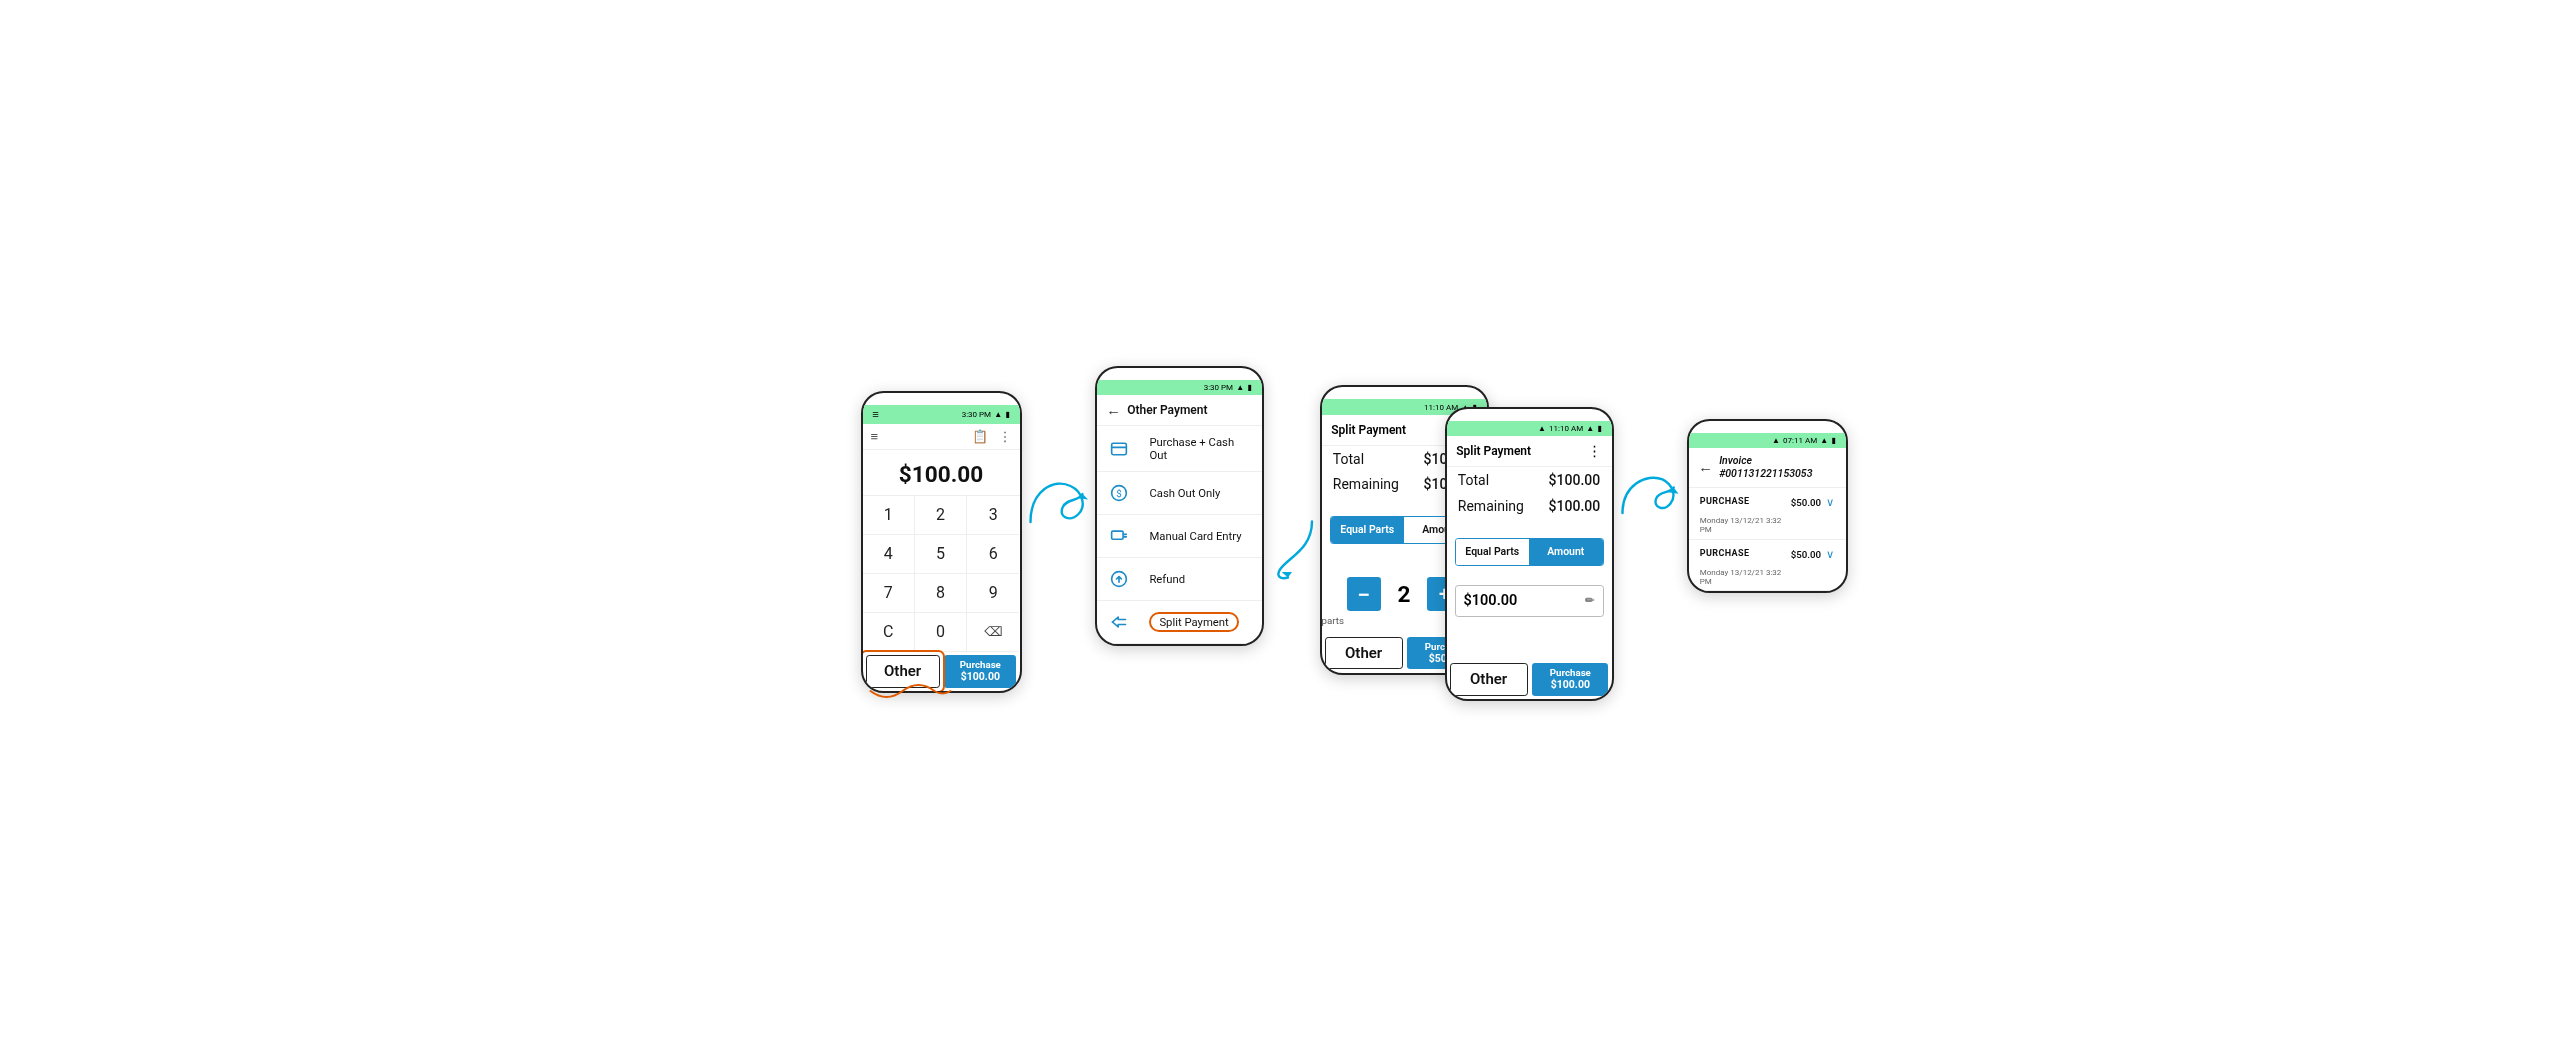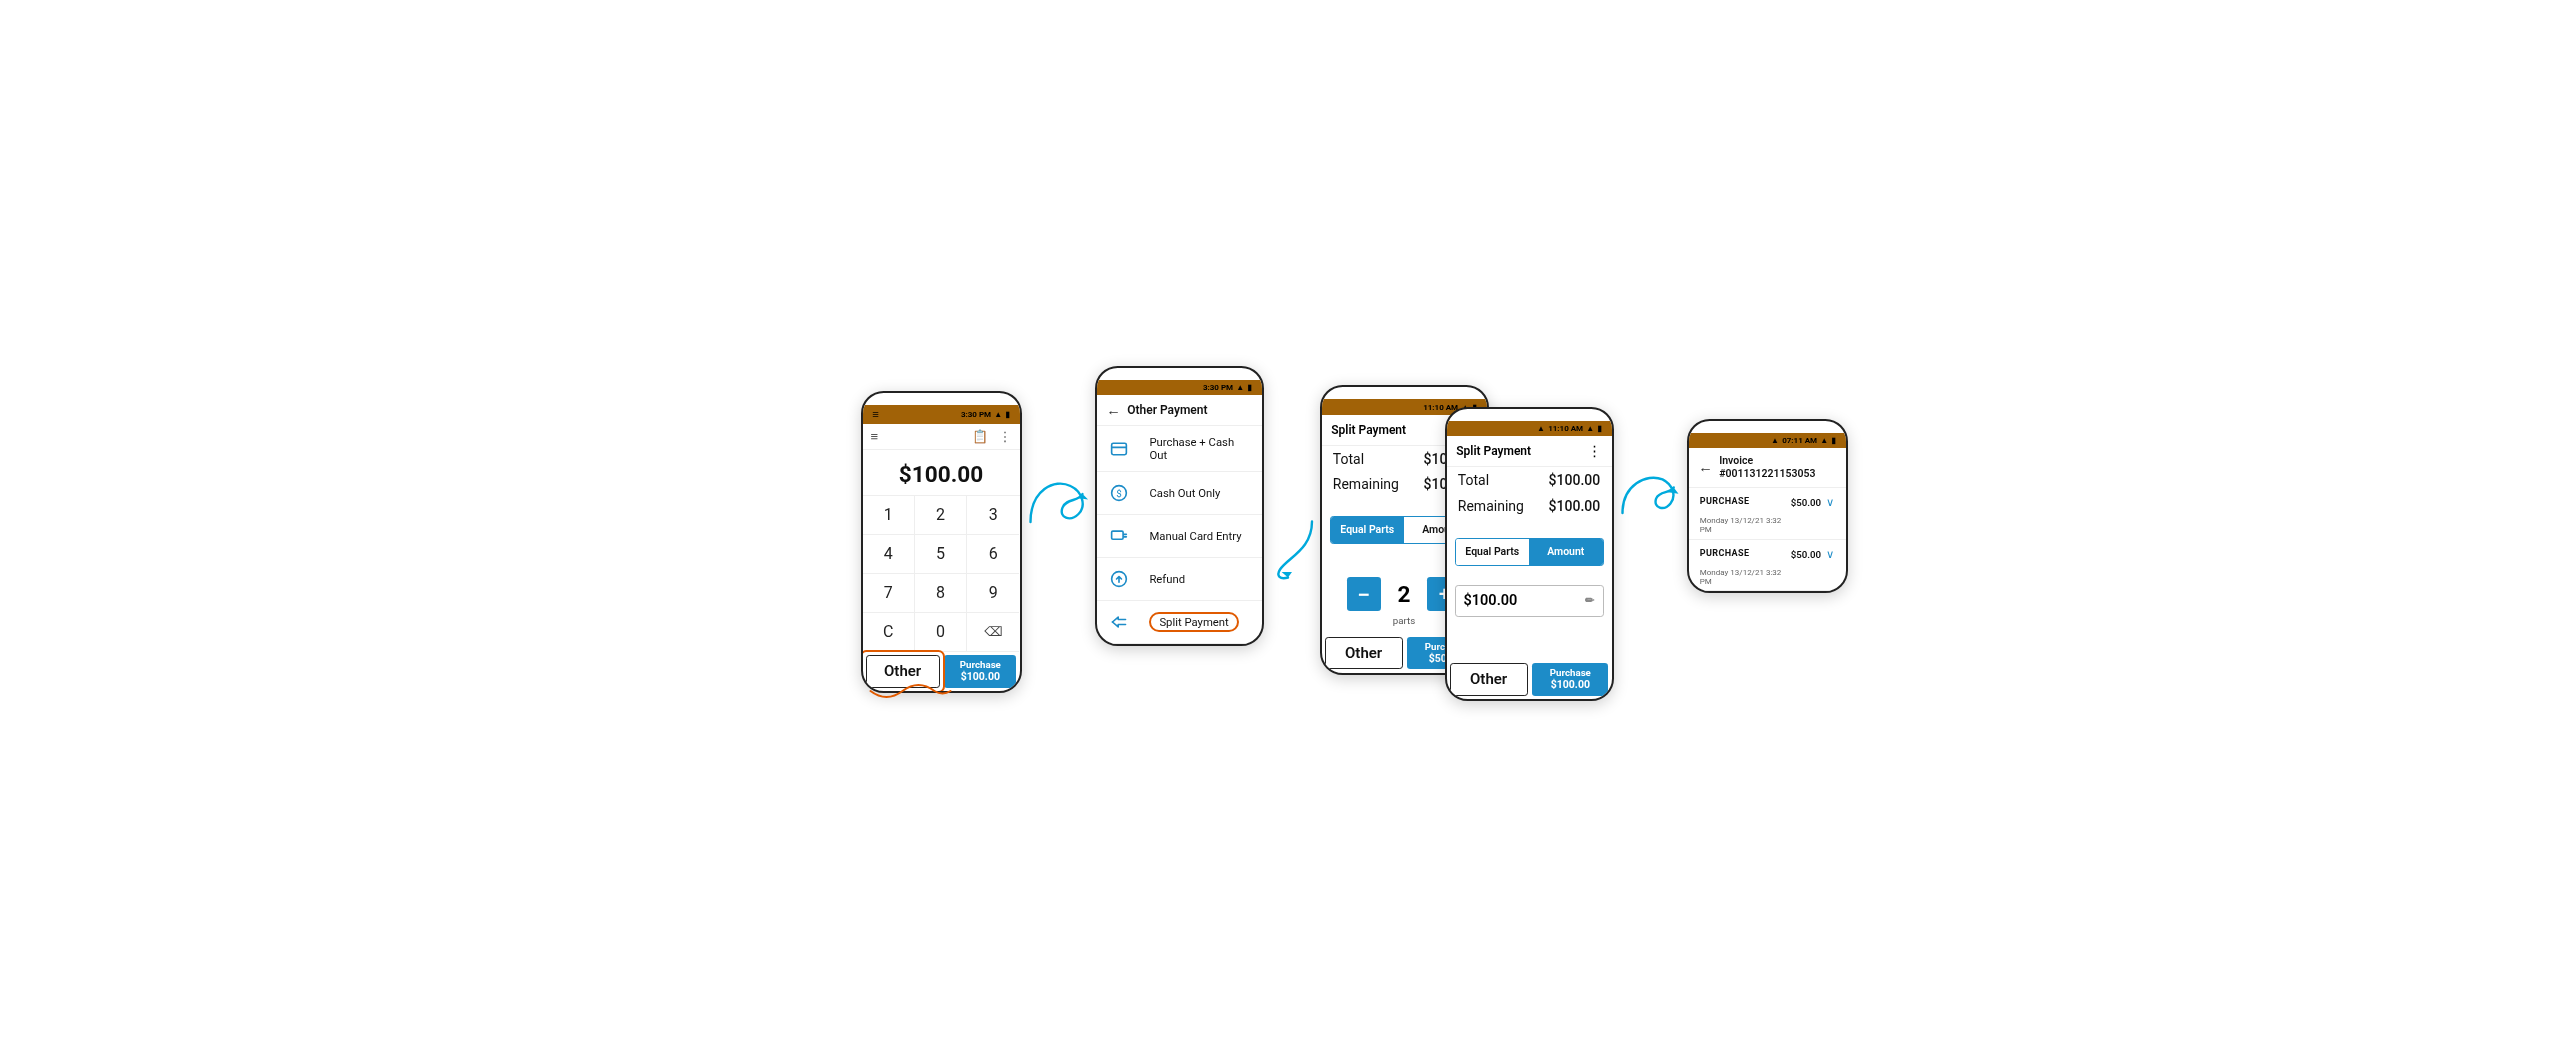--- a/index.html
+++ b/index.html
@@ -24,27 +24,27 @@
     .phone {
       border-radius: 22.6px;
       border: 2.4px solid #222;
       background: #fff;
       overflow: hidden;
       position: relative;
       box-shadow: 0 3.2px 14.5px rgba(0,0,0,0.18);
       flex-shrink: 0;
     }
     .phone-status-bar {
-      background: #a16207;
+      background: #86efac;
       display: flex;
       justify-content: space-between;
       align-items: center;
       padding: 3.2px 9.7px;
       font-size: 9px;
-      font-weight: 700;
+      font-weight: 400;
       margin-top: 12px;
     }
     .status-left { display: flex; align-items: center; gap: 3.2px; }
     .status-right { display: flex; align-items: center; gap: 3.2px; font-size: 8px; }
 
     
     .phone1 { width: 161px; }
     .phone1-header {
       display: flex;
       justify-content: space-between;
@@ -209,21 +209,21 @@
       align-items: center;
       justify-content: center;
     }
     .parts-number {
       font-size: 22.6px;
       font-weight: 700;
       min-width: 24px;
       text-align: center;
     }
     .parts-label {
-      text-align: center;
+      text-align: left;
       font-size: 9.7px;
       color: #555;
       margin-bottom: 8px;
     }
 
     
     .phone4 { width: 169px; margin-top: 24px; margin-left: -24px; }
     .amount-input-row {
       display: flex;
       align-items: center;
@@ -240,21 +240,21 @@
     
     .phone5 { width: 161px; margin-top: -24px; }
     .invoice-header {
       display: flex;
       align-items: center;
       padding: 6.5px 9.7px;
       gap: 6.5px;
       border-bottom: 0.8px solid #eee;
     }
     .invoice-back { font-size: 14.5px; color: #333; cursor: pointer; }
-    .invoice-title { font-size: 10.5px; font-weight: 600; color: #111; }
+    .invoice-title { font-size: 10.5px; font-weight: 600; color: #111; font-style: italic; }
     .invoice-row {
       display: flex;
       justify-content: space-between;
       align-items: flex-start;
       padding: 8px 11.3px 4.8px;
       border-bottom: 0.8px solid #eee;
     }
     .invoice-row-left {}
     .invoice-row-label { font-size: 9px; font-weight: 700; letter-spacing: 0.4px; color: #111; }
     .invoice-row-date { font-size: 8px; color: #666; margin-top: 10px; }

